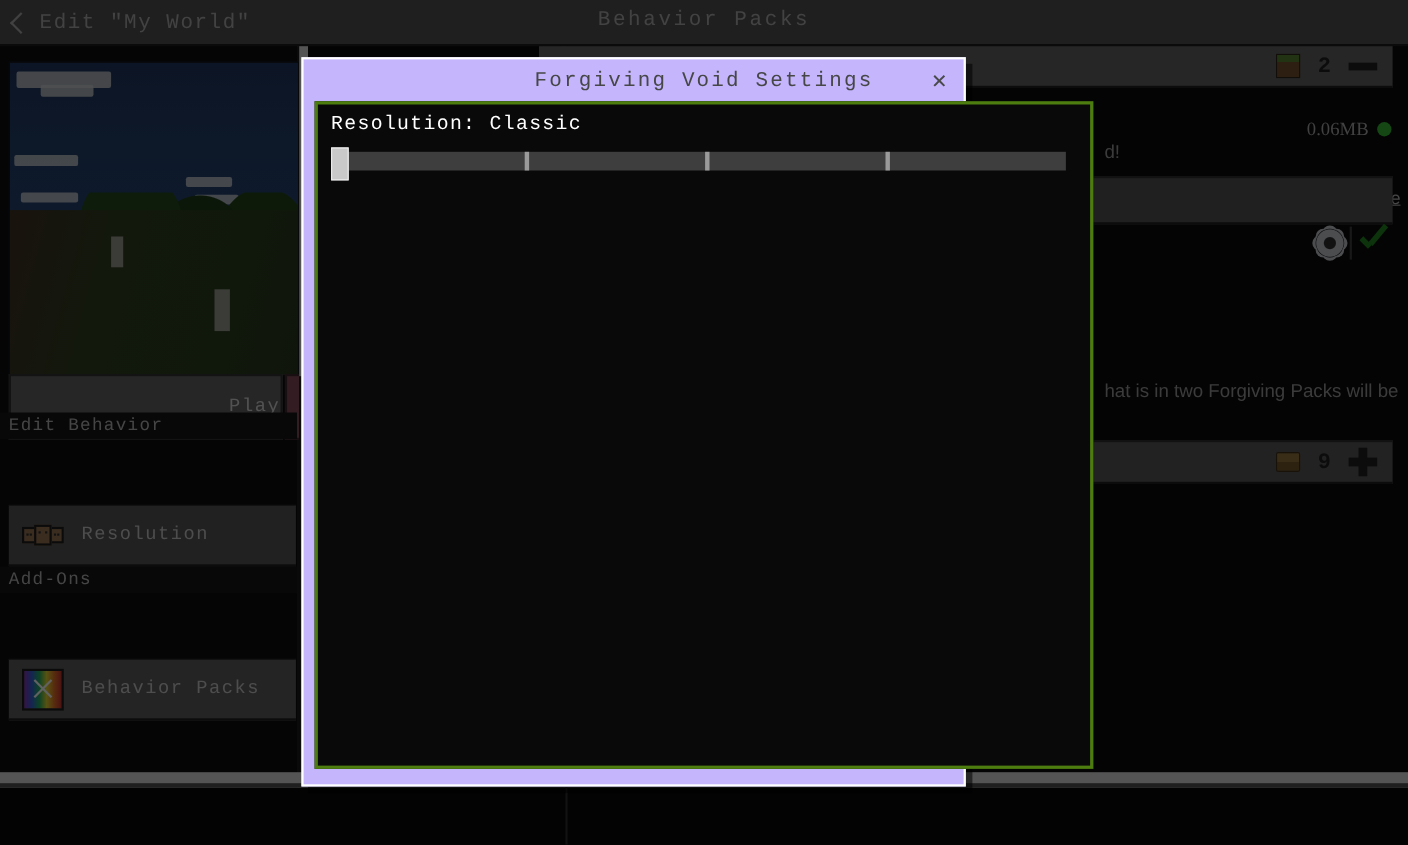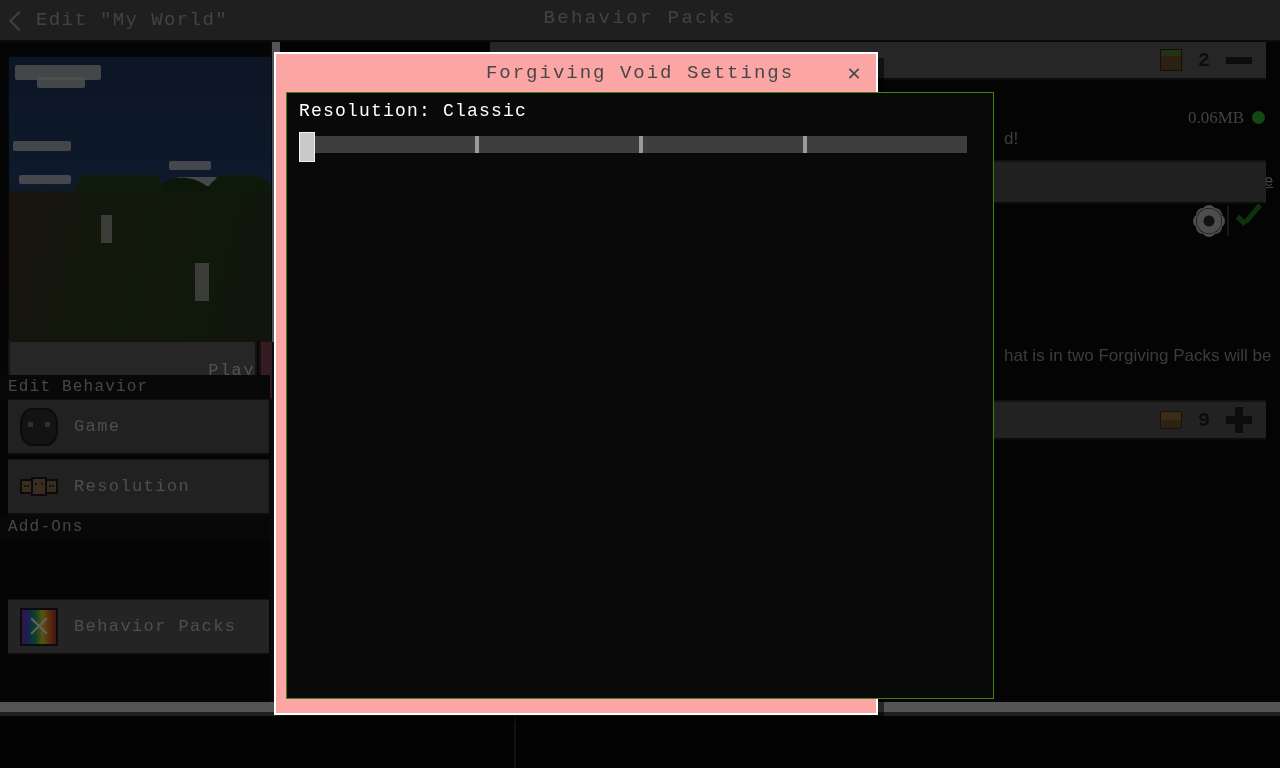--- a/index.html
+++ b/index.html
@@ -444,21 +444,21 @@
     left: 514px; bottom: 0;
     width: 2px; height: 52px;
     background: #2a2a2a;
   }
 
   
   .dialog {
     position: absolute;
     left: 274px; top: 52px;
     width: 604px; height: 663px;
-    background: #fca5a5;
+    background: #c4b5fd;
     border: 2px solid #ffffff;
     box-shadow: 6px 6px 0 rgba(0,0,0,0.55);
     box-sizing: border-box;
   }
   .dialog-title {
     position: absolute;
     left: 0; top: 0;
     width: 728px; height: 38px;
     display: flex;
     align-items: center;
@@ -477,21 +477,21 @@
     justify-content: center;
     color: #4a4a4a;
     font-size: 18px;
     font-family: "Liberation Sans", sans-serif;
   }
   .dialog-body {
     position: absolute;
     left: 10px; top: 38px;
     width: 708px; height: 607px;
     background: #090909;
-    border: 1px solid #4d7c0f;
+    border: 3px solid #4d7c0f;
     box-sizing: border-box;
     overflow: hidden;
   }
   .setting-label {
     position: absolute;
     left: 12px; top: 8px;
     color: #ffffff;
     font-family: "Liberation Mono", monospace;
     font-size: 18px;
     letter-spacing: 1.2px;
@@ -554,24 +554,20 @@
         <div class="trunk" style="left:186px;top:206px;width:14px;height:38px;"></div>
       </div>
 
       <div class="play-btn">
         <span>Play</span>
       </div>
       <div class="danger-btn"></div>
 
       <div class="sec-header" style="top:333px;">Edit Behavior</div>
 
-      <div class="nav-item" style="top:357px;">
-        <span class="nav-icon ic-controller"></span>
-        <span class="nav-label">Game</span>
-      </div>
 
       <div class="nav-item" style="top:417px;">
         <span class="nav-icon ic-heads">
           <span class="head">
               <i class="l"></i>
               <i class="r"></i>
             </span>
           <span class="head mid">
               <i class="l"></i>
               <i class="r"></i>

